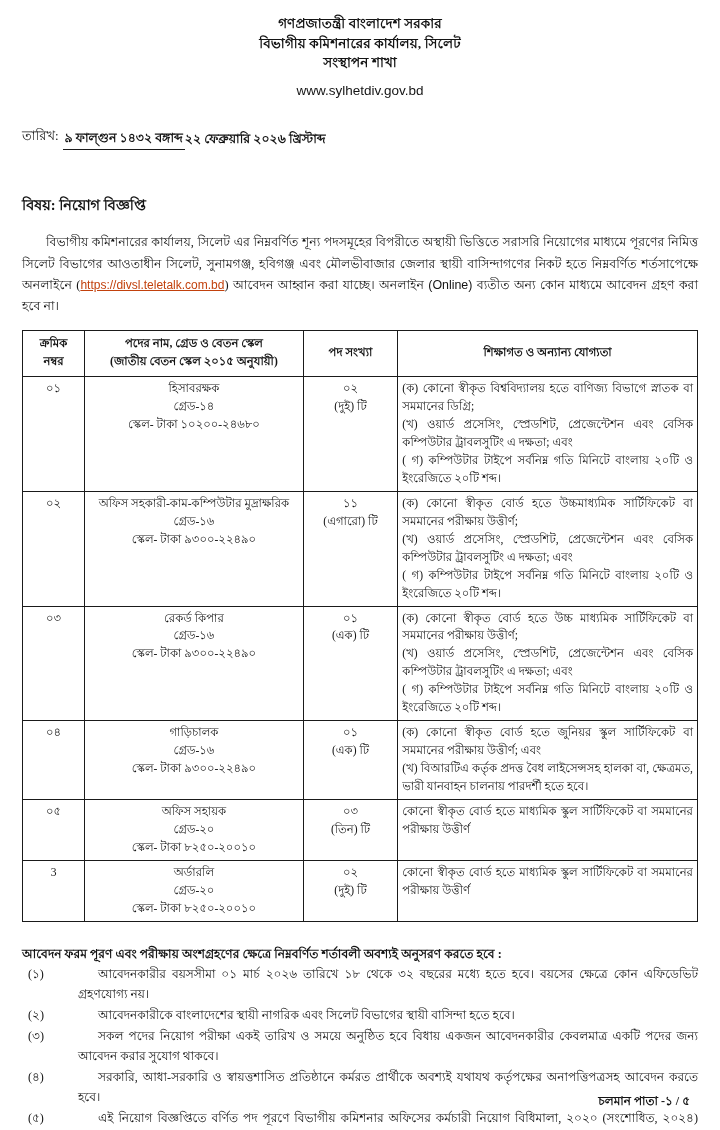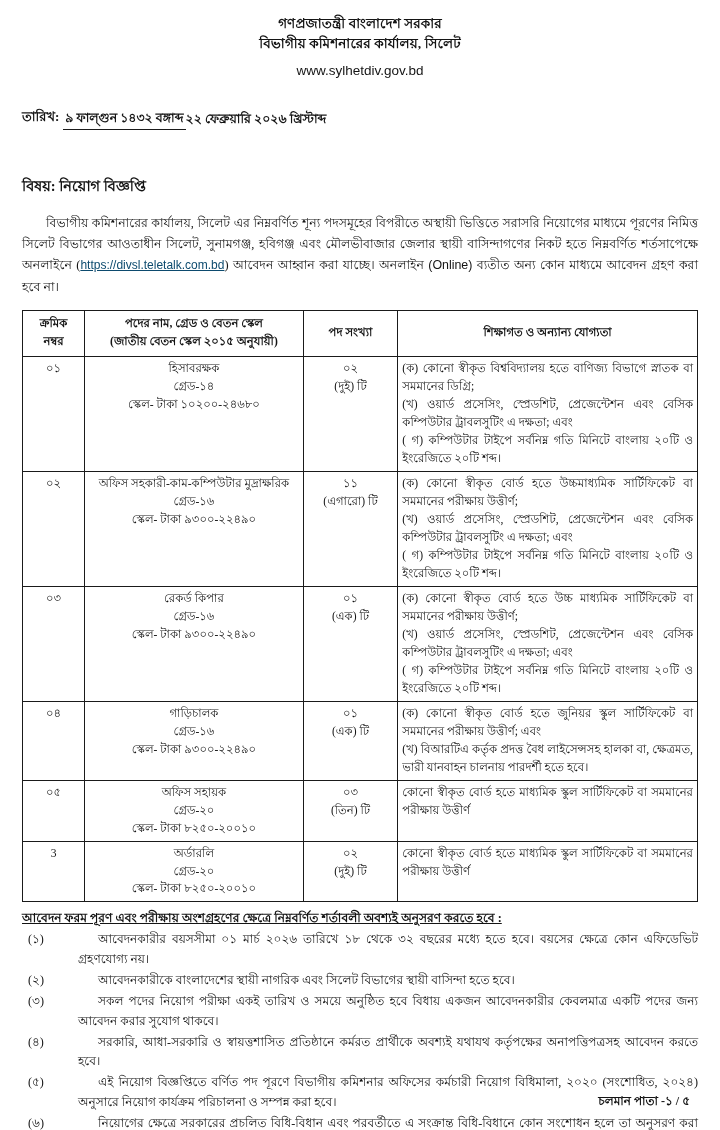--- a/index.html
+++ b/index.html
@@ -53,21 +53,21 @@
     white-space: nowrap;
   }
   .date-block {
     display: flex;
     align-items: center;
     gap: 4px;
     padding-right: 4px;
   }
   .date-label {
     font-size: 13px;
-    font-weight: 700;
+    font-weight: 400;
     align-self: flex-end;
     padding-bottom: 5px;
   }
   .date-values {
     display: flex;
     flex-direction: row;
     align-items: center;
     line-height: 1.5;
   }
   .date-values .d-line {
@@ -92,21 +92,21 @@
   .intro {
     margin-top: 14px;
     font-size: 12.4px;
     line-height: 1.72;
     text-align: justify;
     text-justify: inter-word;
     text-indent: 24px;
   }
   .intro a,
   .intro .url-link {
-    color: #0c4a6e;
+    color: #c2410c;
     text-decoration: underline;
     font-family: "Liberation Sans", sans-serif;
     font-size: 12px;
   }
   .intro .latin { font-family: "Liberation Sans", sans-serif; }
 
   
   table.posts {
     margin-top: 7px;
     width: 100%;
@@ -136,24 +136,23 @@
   td.post  { text-align: center; }
   td.count { text-align: center; }
   td.qual  { text-align: justify; text-justify: inter-word; }
   td.qual .q-line { display: block; }
   td.post .p-line { display: block; }
   td.count .n-line { display: block; }
   .th-sub { display: block; }
 
   
   .cond-head {
-    margin-top: 7px;
+    margin-top: 23px;
     font-size: 12.2px;
     font-weight: 700;
-    text-decoration: underline;
     line-height: 1.5;
   }
   ol.cond-list {
     list-style: none;
     margin: 2px 0 0 0;
     padding: 0;
   }
   ol.cond-list li {
     display: flex;
     align-items: flex-start;
@@ -183,20 +182,21 @@
   }
 </style>
 </head>
 <body>
 
 <div class="page">
 
   <div class="letterhead">
     <div class="lh-line">গণপ্রজাতন্ত্রী বাংলাদেশ সরকার</div>
     <div class="lh-line">বিভাগীয় কমিশনারের কার্যালয়, সিলেট</div>
+    <div class="lh-line">সংস্থাপন শাখা</div>
     <div class="lh-url">www.sylhetdiv.gov.bd</div>
   </div>
 
   <div class="memo-row">
     <div class="date-block">
       <span class="date-label">তারিখ:</span>
       <span class="date-values">
         <span class="d-line bn-era">৯ ফাল্গুন ১৪৩২ বঙ্গাব্দ</span>
         <span class="d-line">২২ ফেব্রুয়ারি ২০২৬ খ্রিস্টাব্দ</span>
       </span>

